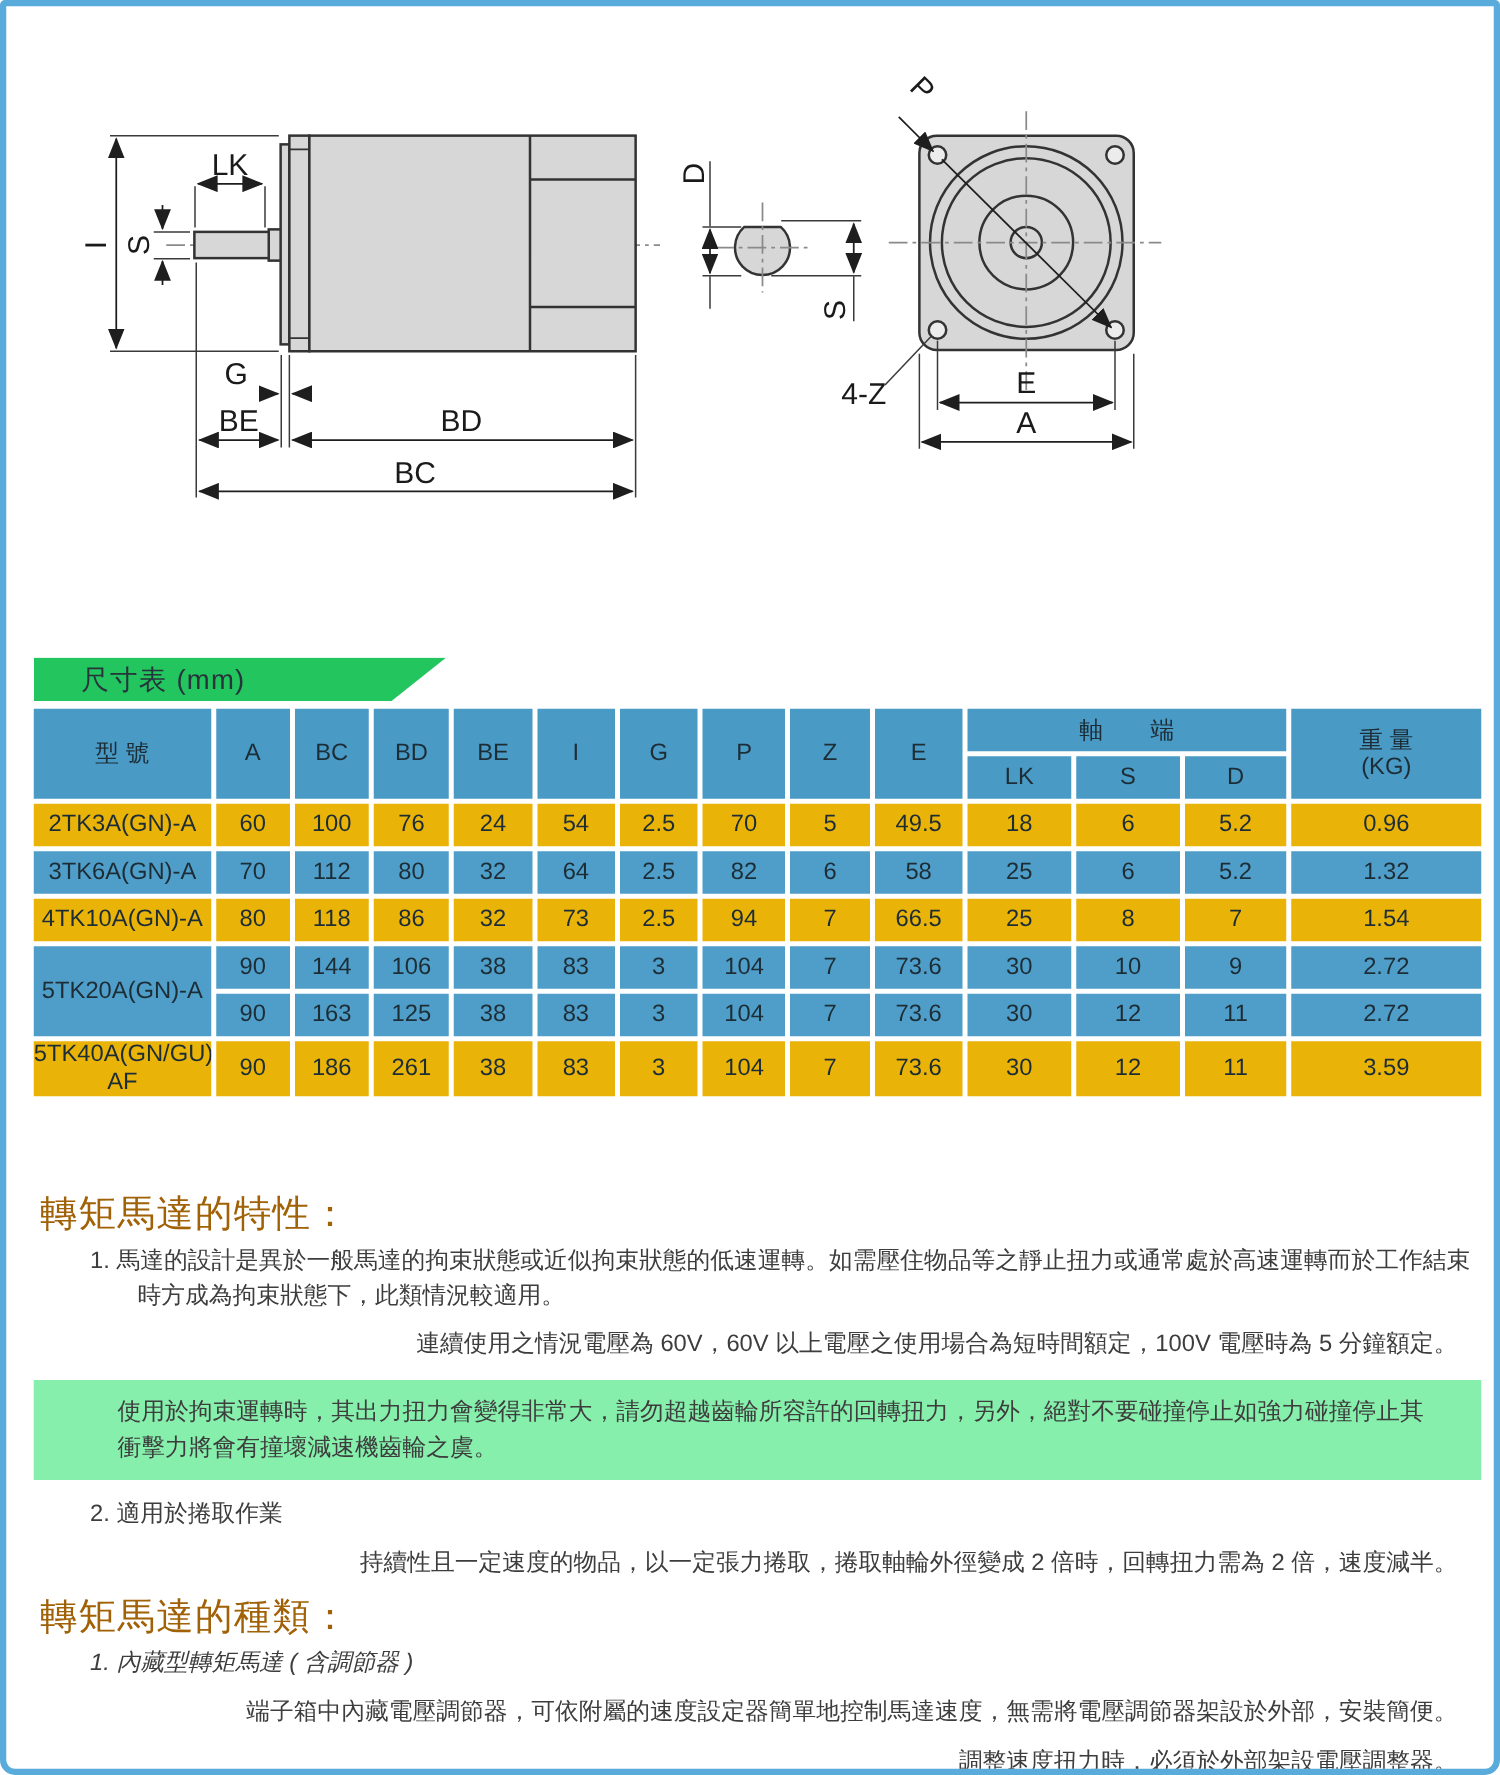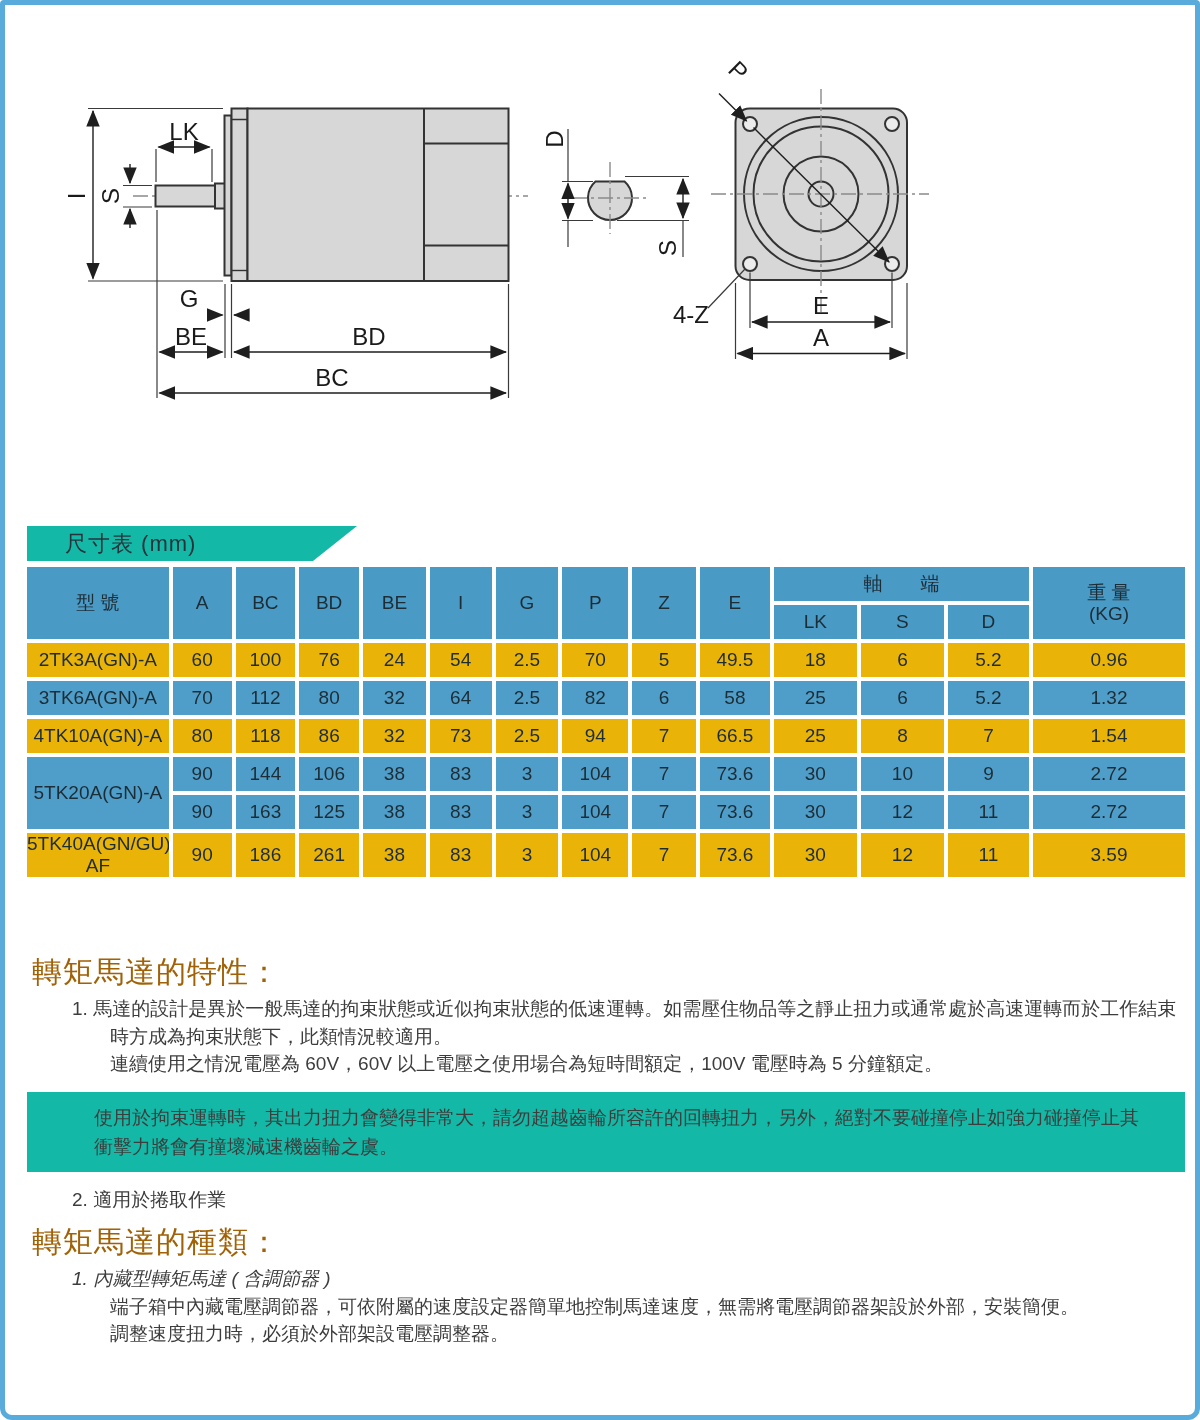--- a/index.html
+++ b/index.html
@@ -14,43 +14,43 @@
   .pl{stroke:#333;stroke-width:2;fill:none;}
   .th{stroke:#333;stroke-width:1.4;}
   .ring{fill:none;stroke:#333;stroke-width:2;}
   .hole{fill:#ececec;stroke:#333;stroke-width:2;}
   .ext{stroke:#3a3a3a;stroke-width:1.2;fill:none;}
   .dim{stroke:#1e1e1e;stroke-width:1.4;fill:none;}
   .cl{stroke:#8a8a8a;stroke-width:1.4;stroke-dasharray:15 4 3 4;fill:none;}
   .lbl{font-size:24px;fill:#1a1a1a;}
   
   .band{
-    position:absolute;left:22px;top:521px;width:330px;height:35px;background:#14b8a6;
+    position:absolute;left:22px;top:521px;width:330px;height:35px;background:#22c55e;
     clip-path:polygon(0 0,100% 0,calc(100% - 44px) 100%,0 100%);
     line-height:35px;padding-left:38px;box-sizing:border-box;
     font-size:22px;color:#27343c;letter-spacing:1px;
   }
   
   .dimtable{
     position:absolute;left:18px;top:558px;width:1166px;
     border-collapse:separate;border-spacing:4px;table-layout:fixed;
   }
   .dimtable td{text-align:center;vertical-align:middle;height:34px;padding:0;
     font-size:19px;color:#1d2d36;overflow:hidden;}
   .hd{background:#4a9ac6;font-size:20px;margin-top:28px;}
   .lt{background:#eab308;}
   .dk{background:#4f9ec9;margin-top:27px;}
   .wcell span{display:block;line-height:21px;}
   
   .txt{position:absolute;left:27px;top:952px;width:1146px;
     font-size:19px;line-height:27.5px;color:#3d3d3d;}
   .sec-h{font-size:30px;font-weight:normal;color:#a16207;line-height:30px;margin:0 0 8px 0;letter-spacing:1px;}
   .item{padding-left:78px;text-indent:-38px;margin:0;}
-  .sub{padding-left:78px;margin:0;}
-  .warnbox{background:#14b8a6;width:1158px;box-sizing:border-box;
+  .sub{padding-left:78px;margin:12px;text-align:right;}
+  .warnbox{background:#86efac;width:1158px;box-sizing:border-box;
     margin:14px 0 14px -5px;padding:11px 36px 11px 67px;line-height:29px;color:#3d3d3d;}
   .mt14{margin-top:14px;} .mt10{margin-top:7px;font-style:italic;}
 </style>
 </head>
 <body>
 
 <div class="page">
 
   <svg class="drawings" width="1200" height="500" viewBox="0 0 1200 500">
     <defs>
@@ -300,20 +300,21 @@
       <span>馬達的設計是異於一般馬達的拘束狀態或近似拘束狀態的低速運轉。如需壓住物品等之靜止扭力或通常處於高速運轉而於工作結束時方成為拘束狀態下，此類情況較適用。</span>
     </div>
     <div class="sub">連續使用之情況電壓為 60V，60V 以上電壓之使用場合為短時間額定，100V 電壓時為 5 分鐘額定。</div>
 
     <div class="warnbox">使用於拘束運轉時，其出力扭力會變得非常大，請勿超越齒輪所容許的回轉扭力，另外，絕對不要碰撞停止如強力碰撞停止其衝擊力將會有撞壞減速機齒輪之虞。</div>
 
     <div class="item">
       <span>2.</span>
       <span>適用於捲取作業</span>
     </div>
+    <div class="sub">持續性且一定速度的物品，以一定張力捲取，捲取軸輪外徑變成 2 倍時，回轉扭力需為 2 倍，速度減半。</div>
 
     <div class="sec-h mt14">轉矩馬達的種類：</div>
 
     <div class="item mt10">
       <span>1.</span>
       <span>內藏型轉矩馬達 ( 含調節器 )</span>
     </div>
     <div class="sub">端子箱中內藏電壓調節器，可依附屬的速度設定器簡單地控制馬達速度，無需將電壓調節器架設於外部，安裝簡便。</div>
 
     <div class="sub">調整速度扭力時，必須於外部架設電壓調整器。</div>

